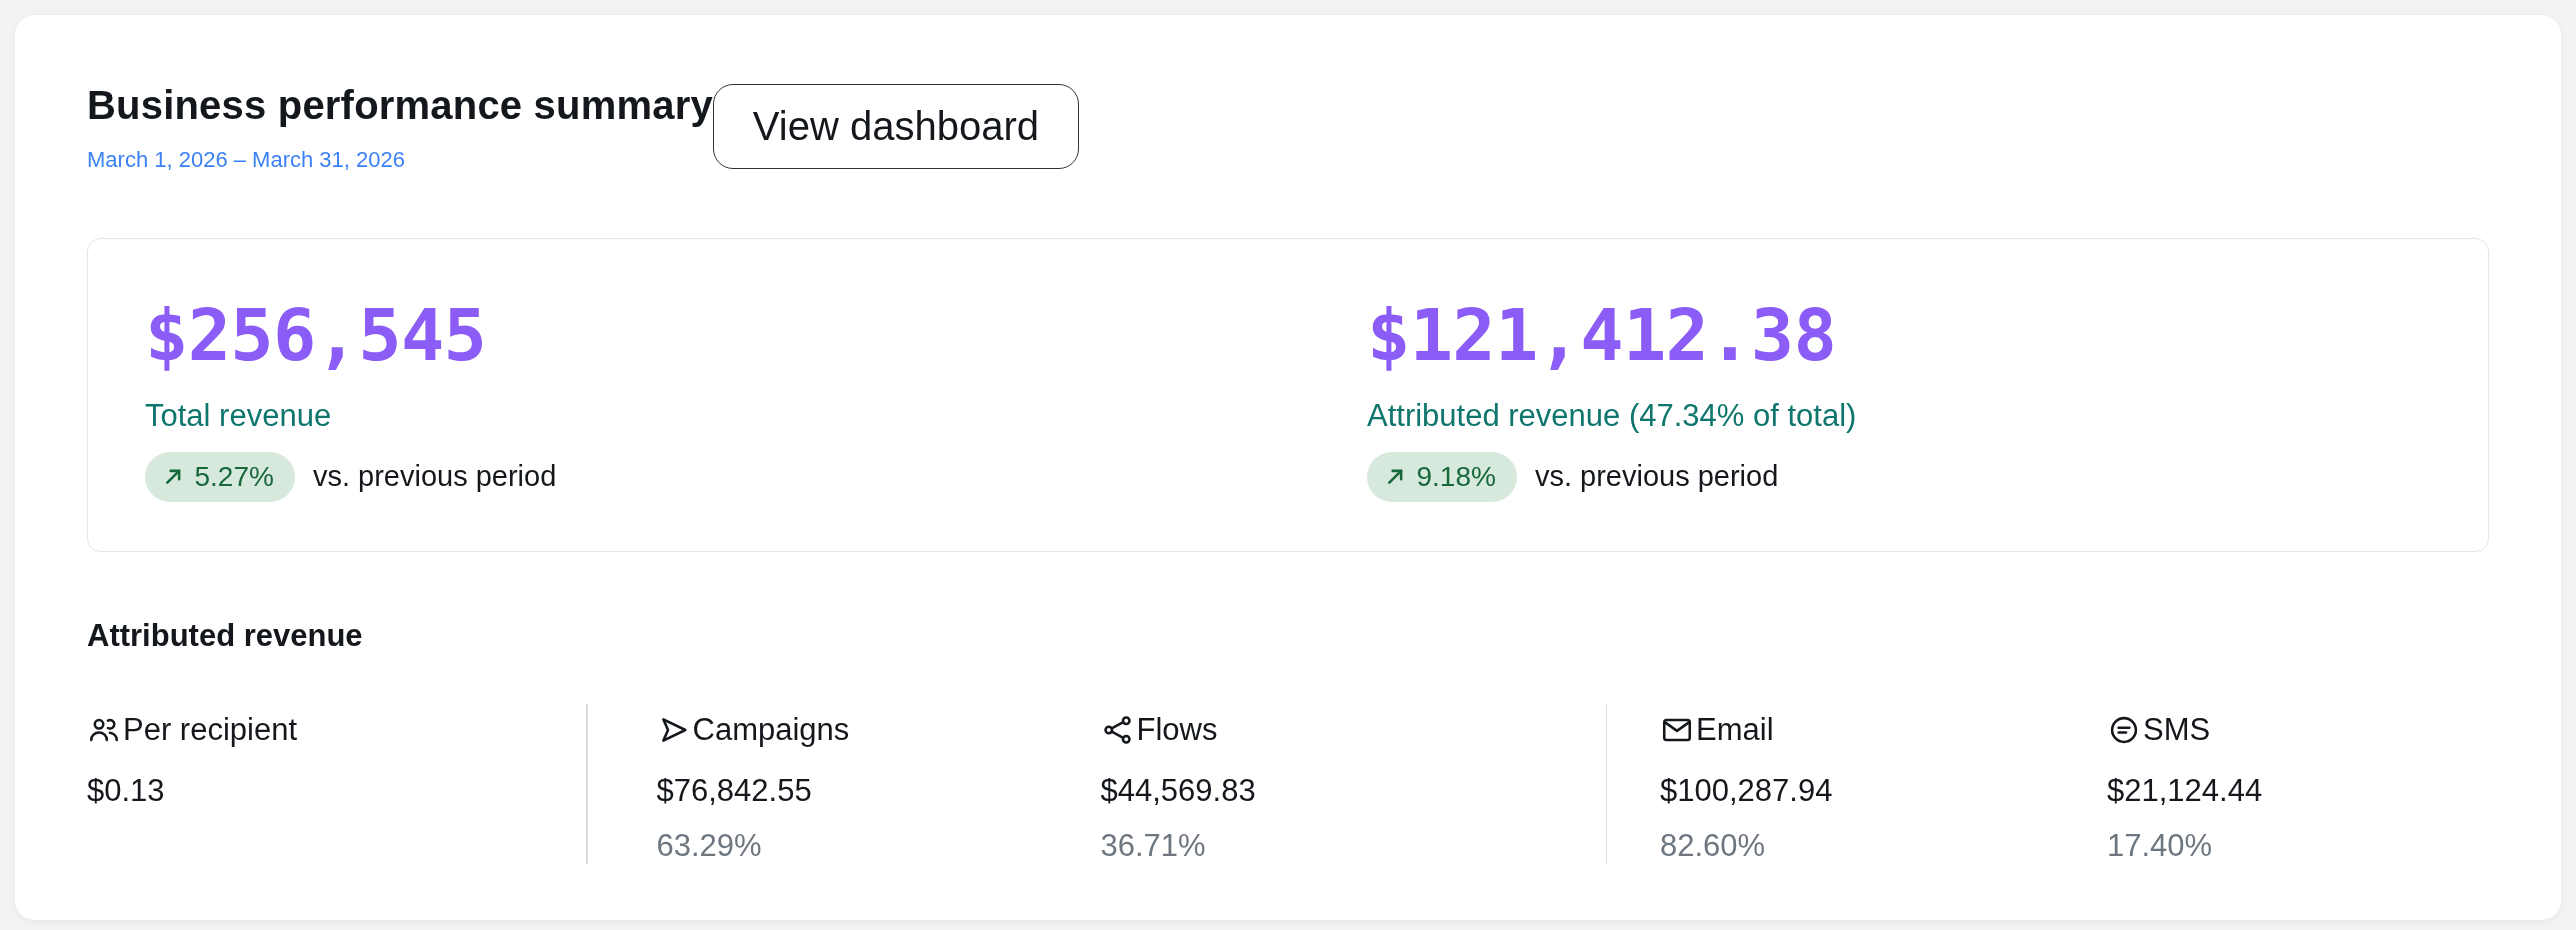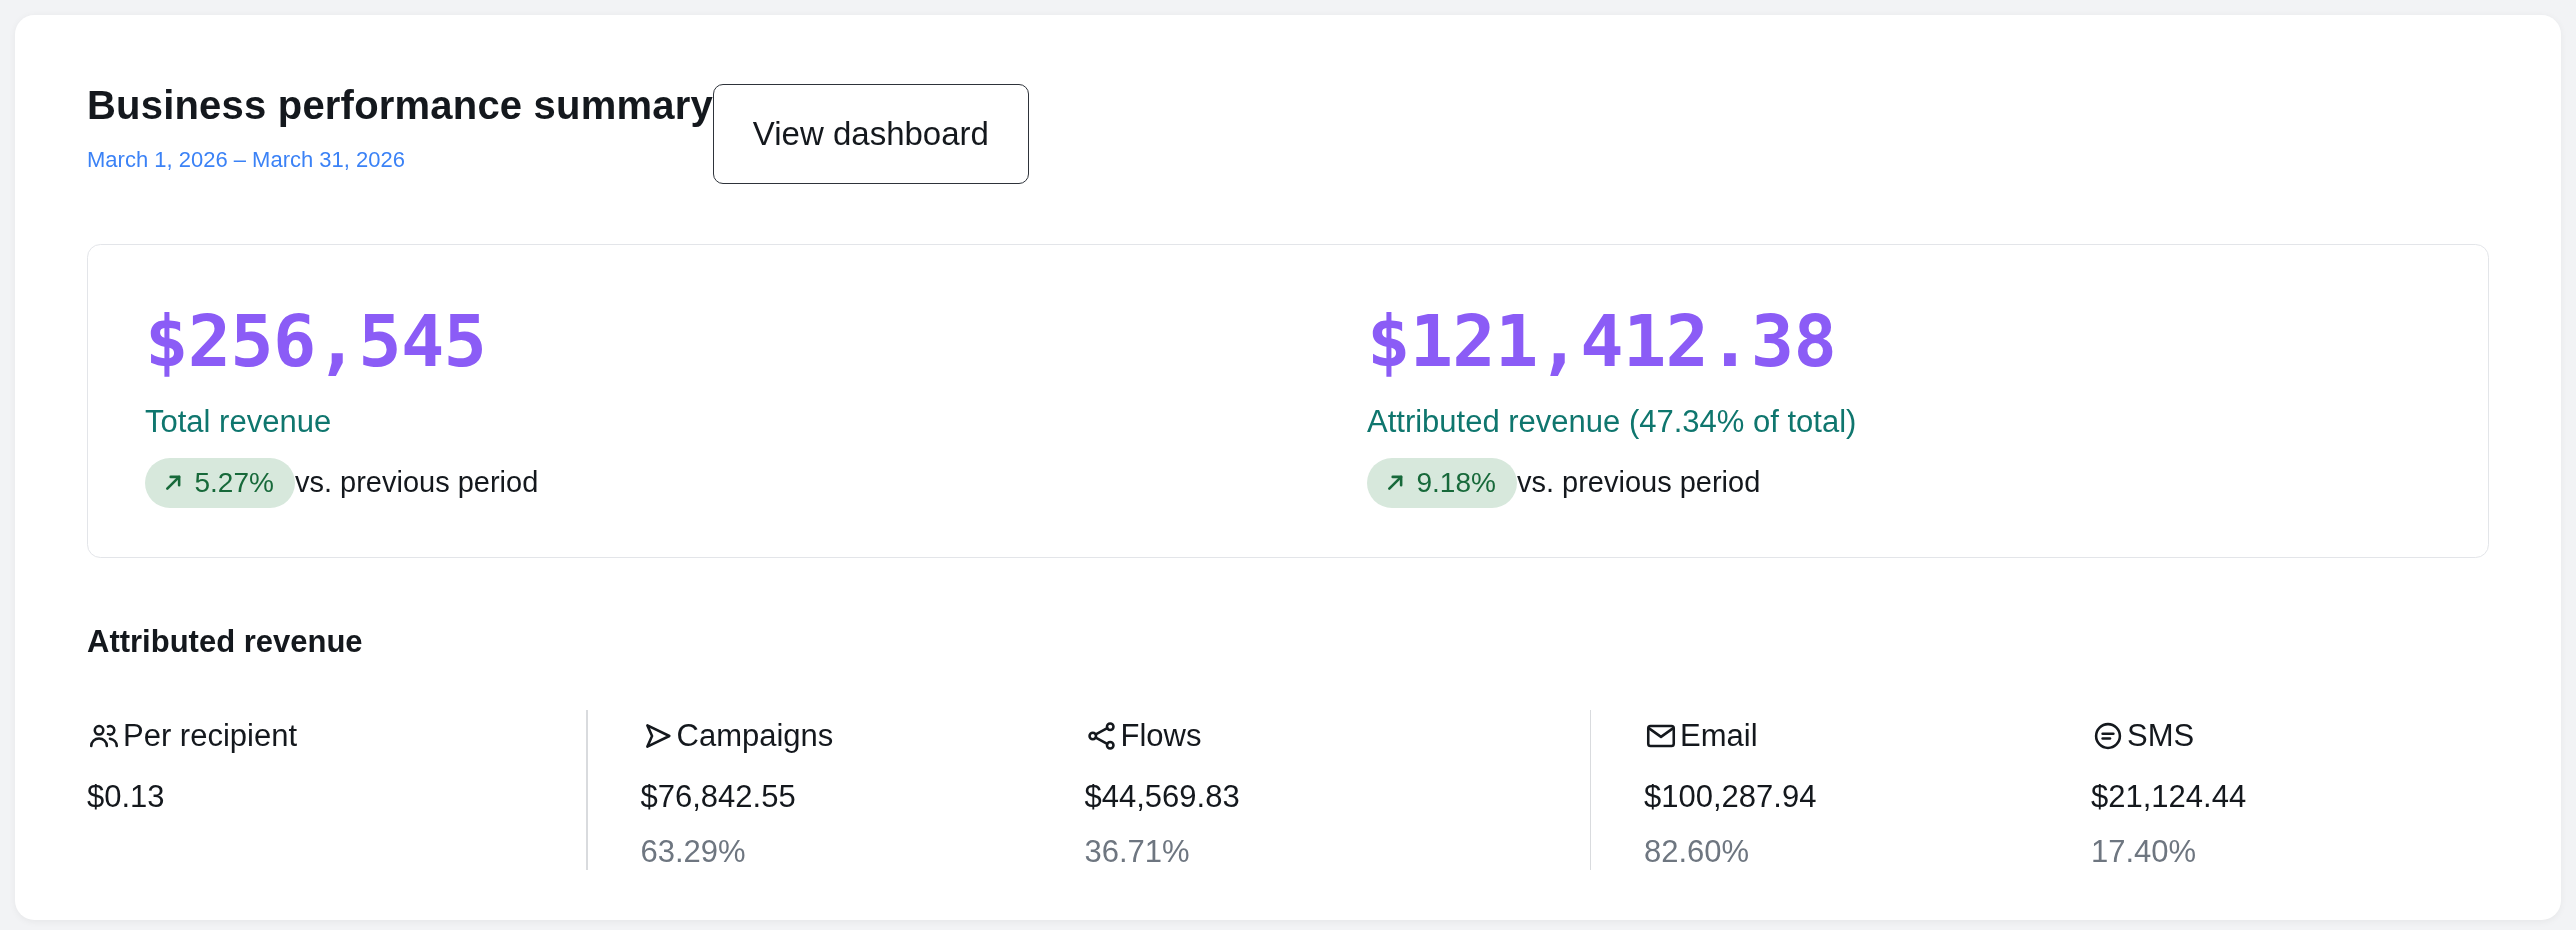--- a/index.html
+++ b/index.html
@@ -30,27 +30,27 @@
   }
   .date-range {
     margin-top: 12px;
     font-size: 22px;
     line-height: 36px;
     color: #3b82f6;
   }
   .view-dashboard-button {
     flex: 0 0 auto;
     margin-top: 3px;
-    height: 100px;
+    height: 85px;
     padding: 0 39px;
     background: #ffffff;
     border: 1.5px solid #2e333a;
-    border-radius: 10px;
+    border-radius: 20px;
     font-family: "Liberation Sans", sans-serif;
-    font-size: 33px;
+    font-size: 40px;
     font-weight: 500;
     color: #14181d;
     cursor: pointer;
   }
   .revenue-box {
     margin-top: 60px;
     border: 1.5px solid #e3e5e9;
     border-radius: 13.4px;
     padding: 55px 57px 49px 57px;
     display: flex;
@@ -71,20 +71,21 @@
     margin-top: 21px;
     font-size: 31px;
     line-height: 37px;
     font-weight: 500;
     color: #0f766e;
   }
   .metric-change-row {
     margin-top: 18px;
     display: flex;
     align-items: center;
+    gap: 18px;
     font-size: 29px;
     color: #14181d;
   }
   .badge {
     display: inline-flex;
     align-items: center;
     gap: 7.5px;
     background: #d7e8dc;
     color: #17693a;
     border-radius: 33px;
@@ -101,21 +102,21 @@
     line-height: 39px;
     color: #14181d;
   }
   .metrics-row {
     margin-top: 49px;
     display: flex;
     align-items: stretch;
   }
   .metric-col { flex: 0 0 auto; padding-top: 7.5px; }
   .col-recipient { width: 499px; }
-  .col-campaigns { width: 444px; }
+  .col-campaigns { width: 444px; margin-left: 16px; }
   .col-flows     { width: 505px; }
   .col-email     { width: 447px; }
   .col-sms       { flex: 1 1 auto; }
   .v-divider {
     flex: 0 0 auto;
     width: 1.5px;
     background: #d9dbde;
     margin-right: 53px;
     align-self: stretch;
   }

